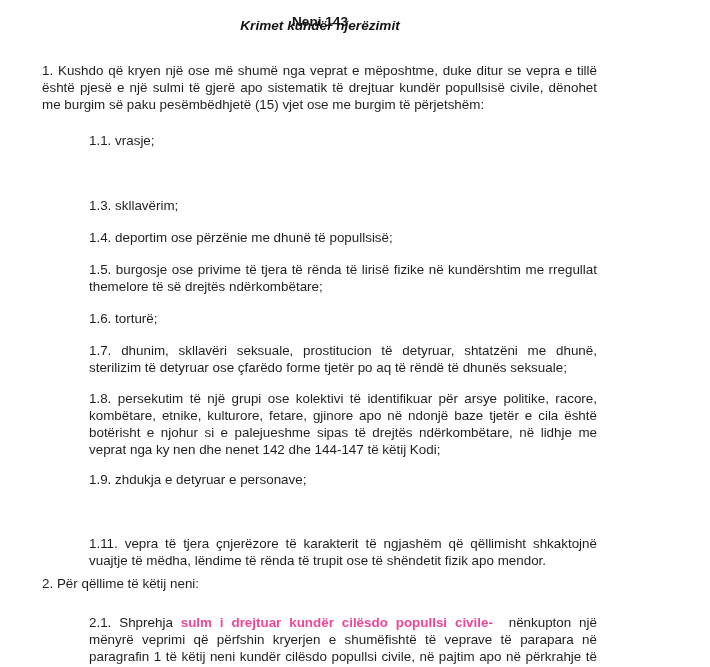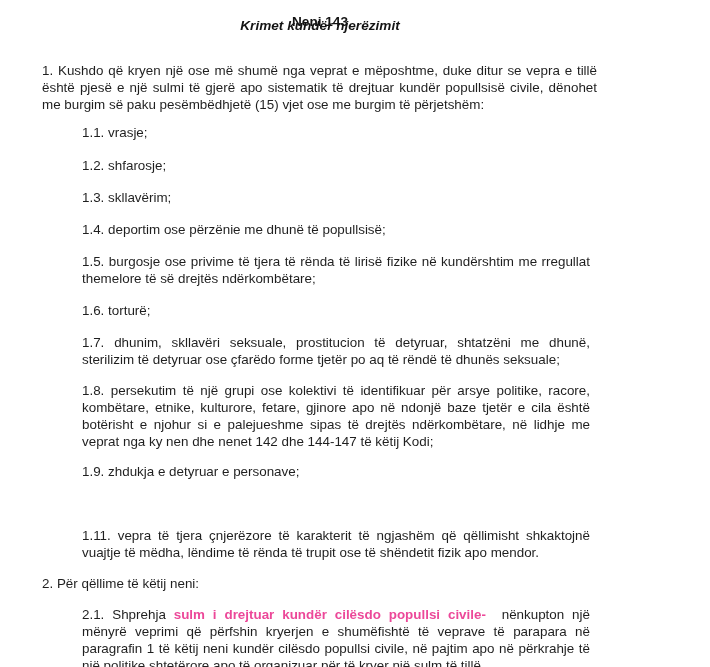--- a/index.html
+++ b/index.html
@@ -35,46 +35,43 @@
       color: #141414;
     }
     .para {
       position: absolute;
       left: 42px;
       width: 555px;
       text-align: justify;
     }
     .sub {
       position: absolute;
-      left: 82px;
+      left: 89px;
       width: 508px;
       text-align: justify;
+      margin-top: 8px;
     }
     .num-wide { display: inline-block; width: 54px; }
     b { font-weight: bold; color: #ec4899; }
   </style>
 </head>
 <body>
 
 <div class="page">
 
   <div class="heading" style="top:13px;">Neni 143</div>
   <div class="heading" style="top:17px;font-style:italic;">Krimet kundër njerëzimit</div>
 
   <div class="para" style="top:62px;">1. Kushdo që kryen një ose më shumë nga veprat e mëposhtme, duke ditur se vepra e tillë është pjesë e një sulmi të gjerë apo sistematik të drejtuar kundër popullsisë civile, dënohet me burgim së paku pesëmbëdhjetë (15) vjet ose me burgim të përjetshëm:</div>
 
   <div class="sub" style="top:124px;">
     <span>1.1.</span>
     <span>vrasje;</span>
   </div>
 
-  <div class="sub" style="top:157px;">
-    <span>1.2.</span>
-    <span>shfarosje;</span>
-  </div>
 
   <div class="sub" style="top:189px;">
     <span>1.3.</span>
     <span>skllavërim;</span>
   </div>
 
   <div class="sub" style="top:221px;">
     <span>1.4.</span>
     <span>deportim ose përzënie me dhunë të popullsisë;</span>
   </div>

